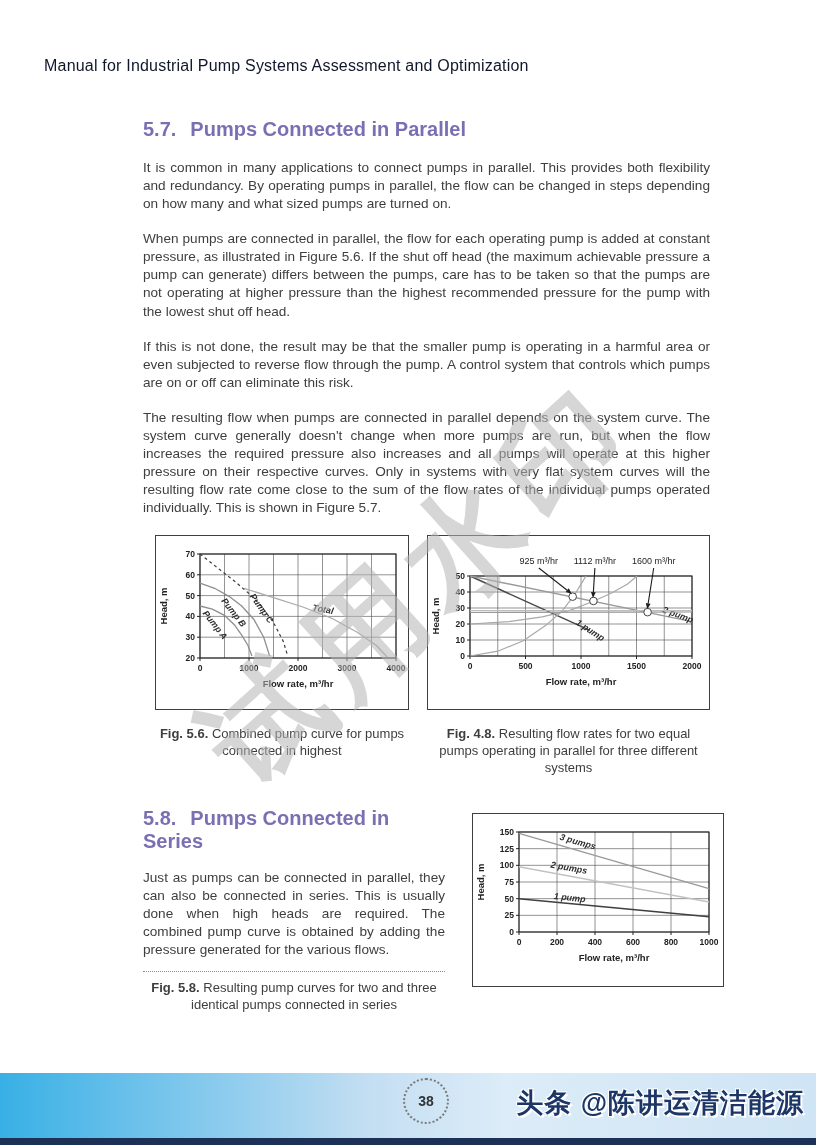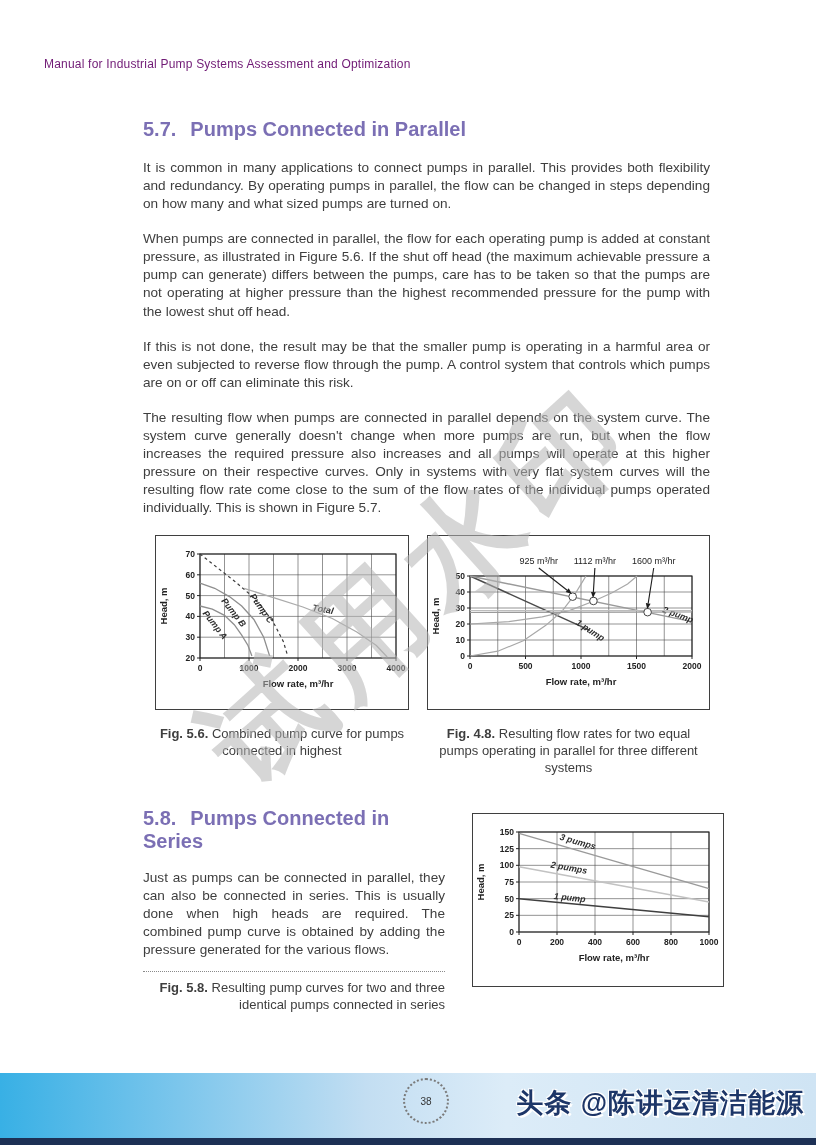--- a/index.html
+++ b/index.html
@@ -1,19 +1,19 @@
 <!DOCTYPE html>
 <html><head>
 <meta charset="utf-8">
 <style>
   html,body{margin:0;padding:0;}
   body{background:#fff;font-family:"Liberation Sans","DejaVu Sans",sans-serif;}
   .page{position:relative;width:816px;height:1145px;background:#fff;overflow:hidden;}
 
-  .page-header{position:absolute;left:44px;top:57px;font-size:12px;color:#701a75;letter-spacing:.2px;}
+  .page-header{position:absolute;left:44px;top:57px;font-size:16px;color:#0f172a;letter-spacing:.2px;}
 
   .content{position:absolute;left:143px;top:118px;width:567px;}
 
   h2.section-heading{margin:0 0 18px 0;font-size:20px;font-weight:700;color:#7b6fb4;}
   h2.section-heading .sec-num{margin-right:14px;text-align:right;}
 
   p.body-text{margin:0 0 17px 0;font-size:13.6px;line-height:1.33;color:#3e3e3e;text-align:justify;}
 
   .fig-row{display:flex;justify-content:space-between;margin-top:18px;}
   .chart-box{box-sizing:border-box;border:1.5px solid #3f3f3f;background:#fff;}
@@ -25,32 +25,32 @@
   .caption{font-size:13px;line-height:1.3;color:#3e3e3e;text-align:center;}
   .caption b{font-weight:700;}
   .cap-56{width:278px;}
   .cap-57{width:283px;}
 
   .two-col{display:flex;margin-top:30px;gap:14px;}
   .left-col{width:302px;margin-right:13px;}
   .left-col h2.section-heading{margin-bottom:16px;}
   .left-col p.body-text{margin-bottom:12px;}
   .dotted-sep{border:0;border-top:1.5px dotted #8a8a8a;margin:10px 0 8px 0;}
-  .cap-58{width:302px;text-align:right;}
+  .cap-58{width:302px;}
 
   .watermark{position:absolute;left:420px;top:585px;transform:translate(-50%,-50%) rotate(-42deg);
     font-size:118px;font-weight:700;letter-spacing:14px;color:rgba(180,180,180,.55);
     white-space:nowrap;z-index:6;pointer-events:none;}
 
   .footer{position:absolute;left:0;right:0;bottom:0;height:72px;
     background:linear-gradient(90deg,#38b0e5 0%,#7cc6ec 22%,#c3def2 45%,#dcecf8 62%,#cfe4f4 100%);}
   .footer-strip{position:absolute;left:0;right:0;bottom:0;height:7px;background:#1d3055;}
   .page-badge{position:absolute;left:403px;top:5px;width:46px;height:46px;border:2px dotted #7a7a7a;
     border-radius:50%;box-sizing:border-box;display:flex;align-items:center;justify-content:center;
-    font-size:10px;font-weight:400;color:#333;}
+    font-size:14px;font-weight:700;color:#333;}
   .footer-credit{position:absolute;right:12px;top:12px;font-size:27px;font-weight:700;color:#1d3668;
     letter-spacing:1px;text-shadow:2px 2px 0 #fff,-1px -1px 0 #fff,1px -1px 0 #fff,-1px 1px 0 #fff;}
 
   svg text{font-family:"Liberation Sans","DejaVu Sans",sans-serif;}
 </style>
 </head>
 <body>
 
 <div class="page">
 

